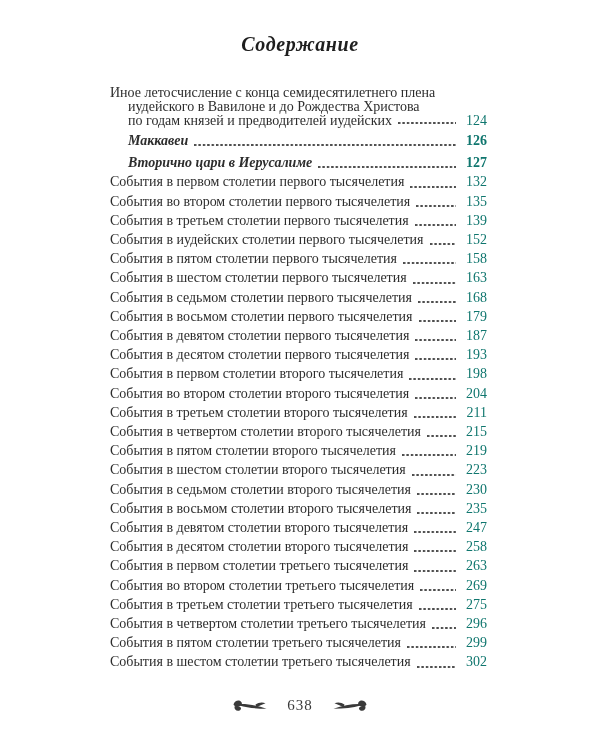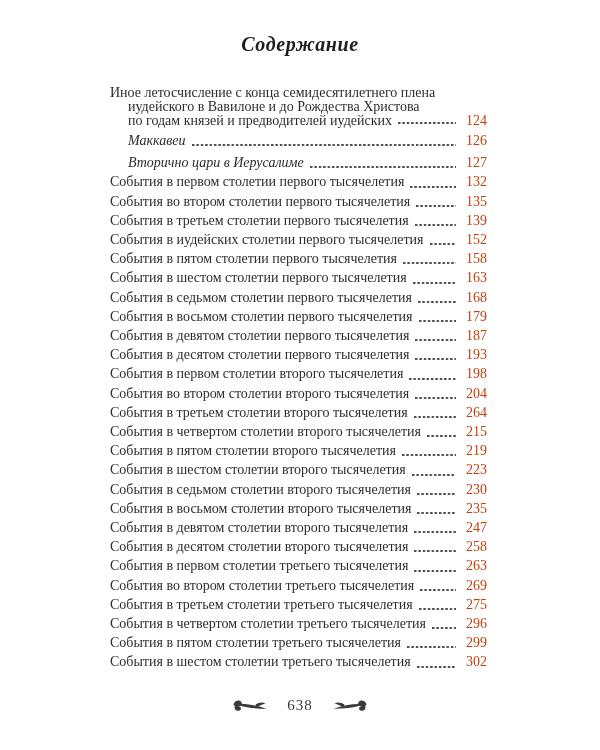--- a/index.html
+++ b/index.html
@@ -35,40 +35,41 @@
   }
   .entry .line {
     display: flex;
     line-height: 19.2px;
     white-space: nowrap;
   }
   .entry.multi .line { line-height: 14px; }
   .entry.italic {
     font-style: italic;
     margin-top: 3px;
+    font-weight: bold;
   }
   .line.ind { padding-left: 18px; }
   .lbl { flex: 0 0 auto; }
   .dots {
     flex: 1 1 auto;
     align-self: flex-end;
     height: 4px;
     margin: 0 7px 3px 6px;
     background-image: radial-gradient(circle at 1.2px 2px, #4d4d4d 1.05px, rgba(0,0,0,0) 1.35px);
     background-size: 4.4px 4px;
     background-repeat: repeat-x;
     background-position: left bottom;
     min-width: 8px;
   }
   .pg {
     flex: 0 0 auto;
     text-align: right;
     min-width: 24px;
     font-style: normal;
-    color: #c2410c;
+    color: #0f766e;
   }
   .footer {
     position: absolute;
     top: 697px; left: 0; right: 0;
     display: flex;
     align-items: center;
     justify-content: center;
     gap: 19px;
   }
   .folio {
@@ -195,21 +196,21 @@
         <div class="line">
           <span class="lbl">События во втором столетии второго тысячелетия</span>
           <span class="dots"></span>
           <span class="pg">204</span>
         </div>
       </div>
       <div class="entry">
         <div class="line">
           <span class="lbl">События в третьем столетии второго тысячелетия</span>
           <span class="dots"></span>
-          <span class="pg">264</span>
+          <span class="pg">211</span>
         </div>
       </div>
       <div class="entry">
         <div class="line">
           <span class="lbl">События в четвертом столетии второго тысячелетия</span>
           <span class="dots"></span>
           <span class="pg">215</span>
         </div>
       </div>
       <div class="entry">

